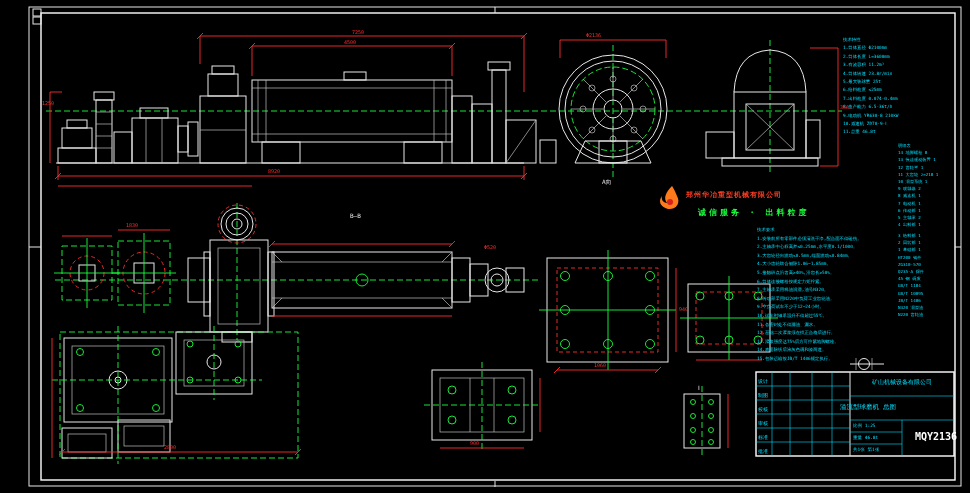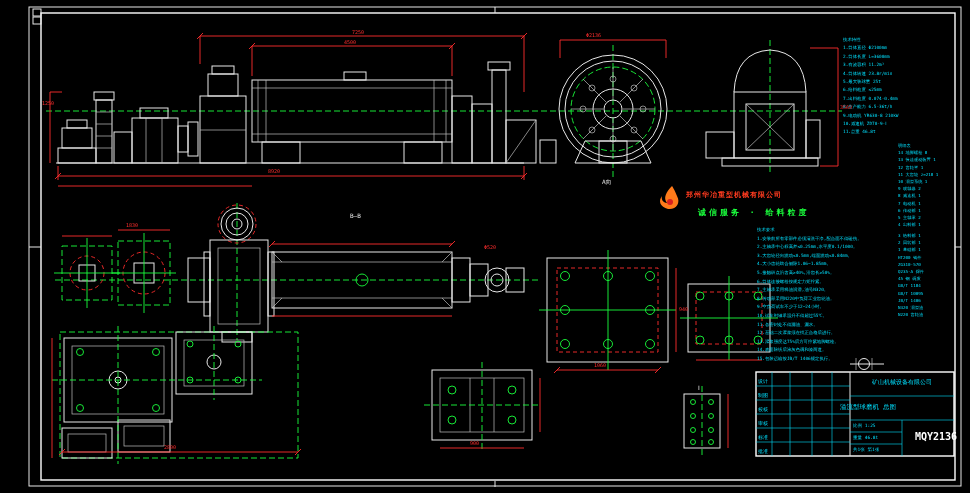--- a/index.html
+++ b/index.html
@@ -315,21 +315,21 @@
   </g>
 
   <g>
     <path d="M672,186 C666,192 663,198 667,203 C663,203 661,199 662,196 C658,201 660,207 668,209 C676,210 681,203 677,196 C675,191 674,189 672,186 Z" fill="#ff7a1a" stroke="none"></path>
     <circle cx="670" cy="202" r="3" fill="#d81f1f" stroke="none"></circle>
   </g>
 </svg>
 
 <div class="ov" style="left:686px;top:190px;color:#ff3b1f;font-size:7px;font-weight:bold;letter-spacing:1px;">郑州华冶重型机械有限公司</div>
 
-<div class="ov" style="left:698px;top:207px;color:#1aff3c;font-size:8px;font-weight:bold;letter-spacing:3px;">诚信服务 · 给料粒度</div>
+<div class="ov" style="left:698px;top:207px;color:#1aff3c;font-size:8px;font-weight:bold;letter-spacing:3px;">诚信服务 · 出料粒度</div>
 
 <div class="tx" style="left:843px;top:36px;width:118px;line-height:8.4px;">
 
 <div class="ln">技术特性</div>
       <div class="ln">1.筒体直径 Φ2100mm</div>
       <div class="ln">2.筒体长度 L=3600mm</div>
       <div class="ln">3.有效容积 11.2m³</div>
       <div class="ln">4.筒体转速 23.8r/min</div>
       <div class="ln">5.最大装球量 25t</div>
       <div class="ln">6.给料粒度 ≤25mm</div>

